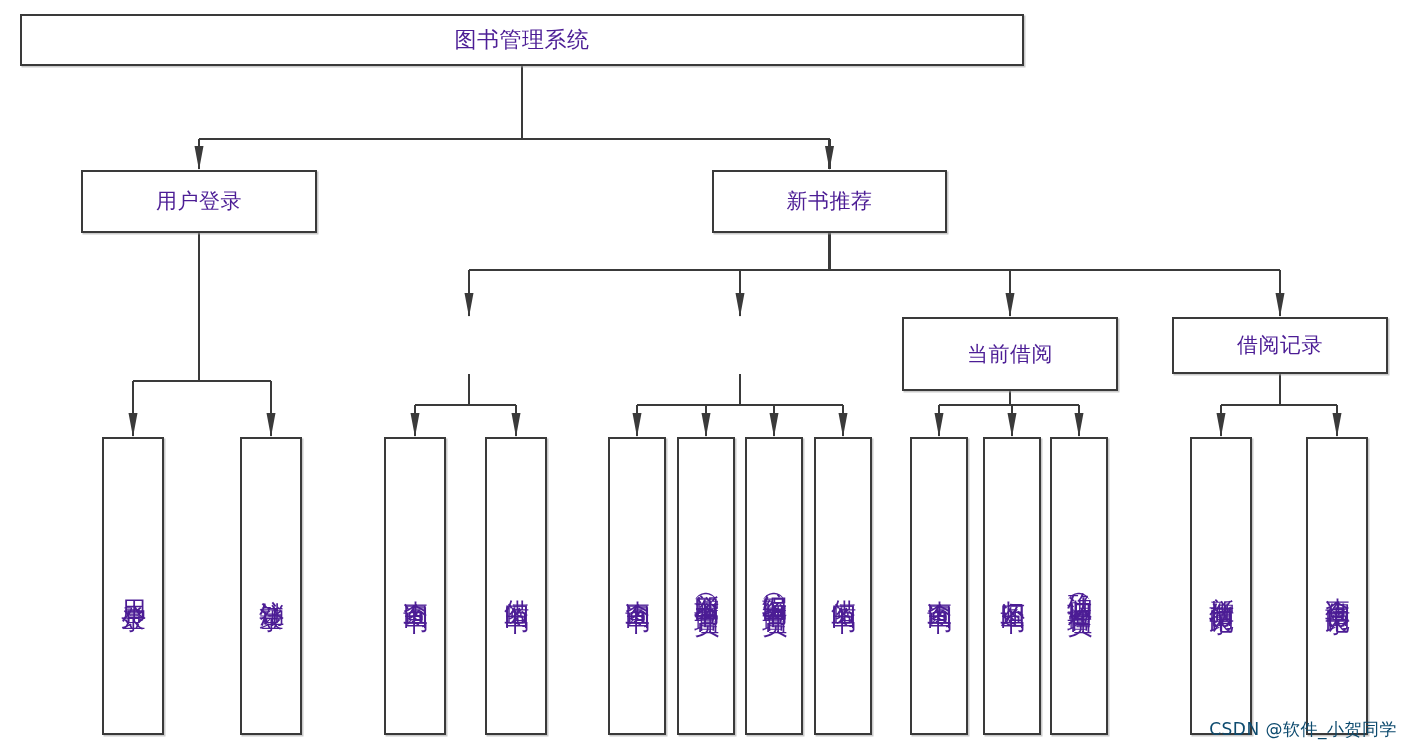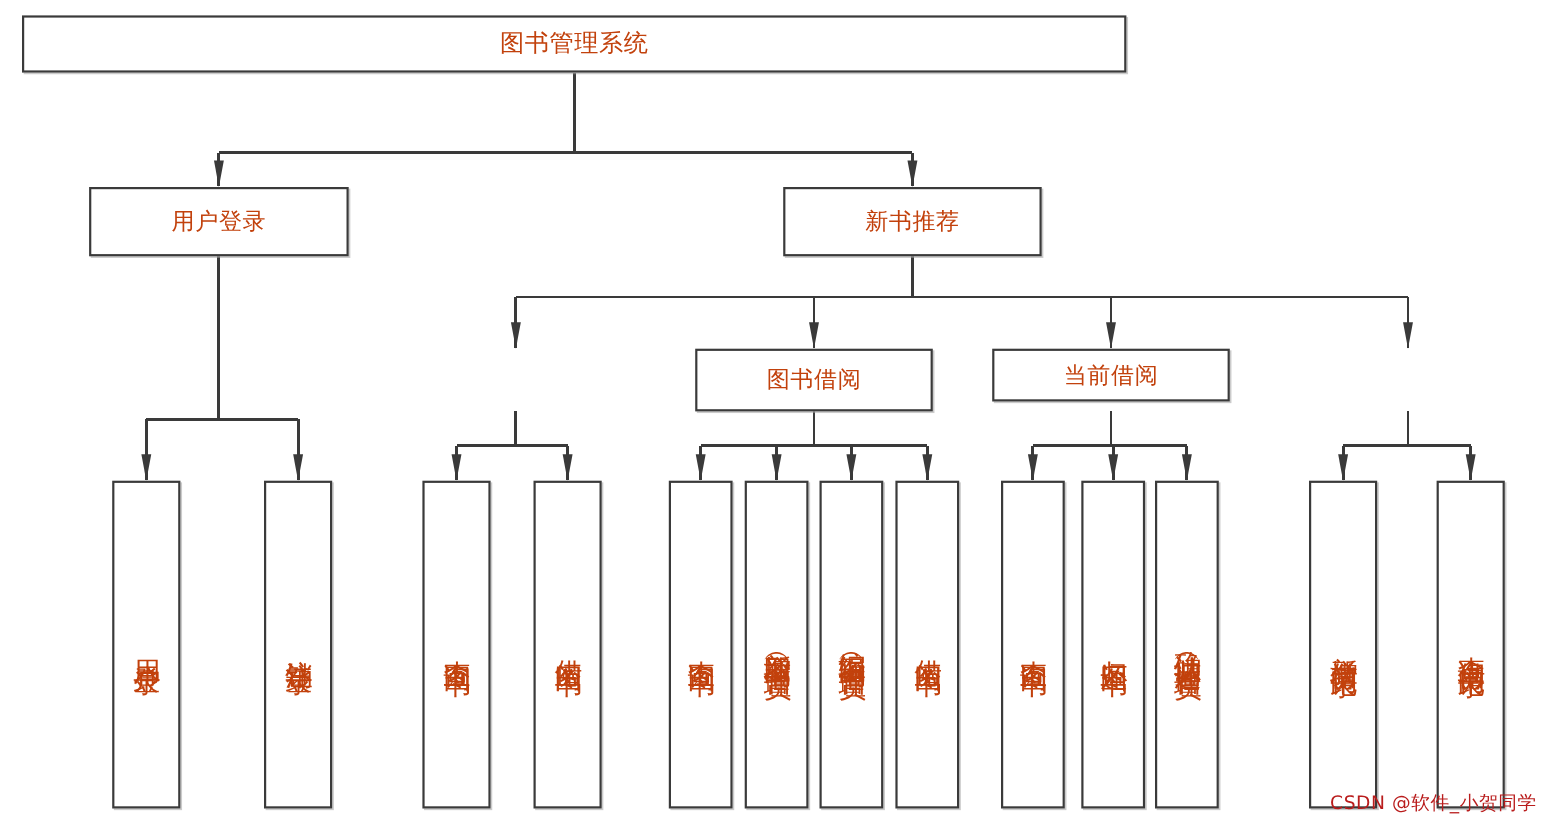--- a/index.html
+++ b/index.html
@@ -18,21 +18,21 @@
     position:absolute;
     box-sizing:border-box;
     background:#ffffff;
     border:2.5px solid #3a3a3a;
     display:flex;
     align-items:center;
     justify-content:center;
     box-shadow:1.5px 1.5px 0 rgba(160,160,160,.55);
   }
   .node-label{
-    color:#c2410c;
+    color:#4c1d95;
     line-height:1.18;
     letter-spacing:.5px;
     white-space:pre;
     text-align:center;
   }
   .node.horiz .node-label{font-size:21px;}
   .node.root .node-label{font-size:22px;}
 
   .node.leaf{
     border-width:2.5px;
@@ -43,21 +43,21 @@
     font-size:25px;
     line-height:1.06;
     letter-spacing:3px;
     white-space:nowrap;
   }
 
   #watermark{
     position:absolute;
     right:8px;bottom:6px;
     font-size:17px;
-    color:#b91c1c;
+    color:#0c4a6e;
     letter-spacing:.5px;
     white-space:nowrap;
     pointer-events:none;
   }
 </style>
 </head>
 <body>
 
 <div id="diagram-root">
 
@@ -120,25 +120,25 @@
     <span class="node-label">图书管理系统</span>
   </div>
 
   <div class="node horiz" id="node-l2-0" style="left: 81px; top: 170px; width: 236px; height: 63px;">
     <span class="node-label">用户登录</span>
   </div>
   <div class="node horiz" id="node-l2-1" style="left: 712px; top: 170px; width: 235px; height: 63px;">
     <span class="node-label">新书推荐</span>
   </div>
 
-  <div class="node horiz" id="node-l3-1" style="left: 632px; top: 317px; width: 216px; height: 57px;">
-    <span class="node-label">图书借阅</span>
+  <div class="node horiz" id="node-l3-2" style="left: 902px; top: 317px; width: 216px; height: 74px;">
+    <span class="node-label">当前借阅</span>
   </div>
-  <div class="node horiz" id="node-l3-2" style="left: 902px; top: 317px; width: 216px; height: 48px;">
-    <span class="node-label">当前借阅</span>
+  <div class="node horiz" id="node-l3-3" style="left: 1172px; top: 317px; width: 216px; height: 57px;">
+    <span class="node-label">借阅记录</span>
   </div>
 
   <div class="node leaf" id="node-leaf-0" style="left: 102px; top: 437px; width: 62px; height: 298px;">
       <span class="node-label">用户登录</span>
     </div>
   <div class="node leaf" id="node-leaf-1" style="left: 240px; top: 437px; width: 62px; height: 298px;">
       <span class="node-label">注销登录</span>
     </div>
   <div class="node leaf" id="node-leaf-2" style="left: 384px; top: 437px; width: 62px; height: 298px;">
       <span class="node-label">查询图书</span>

